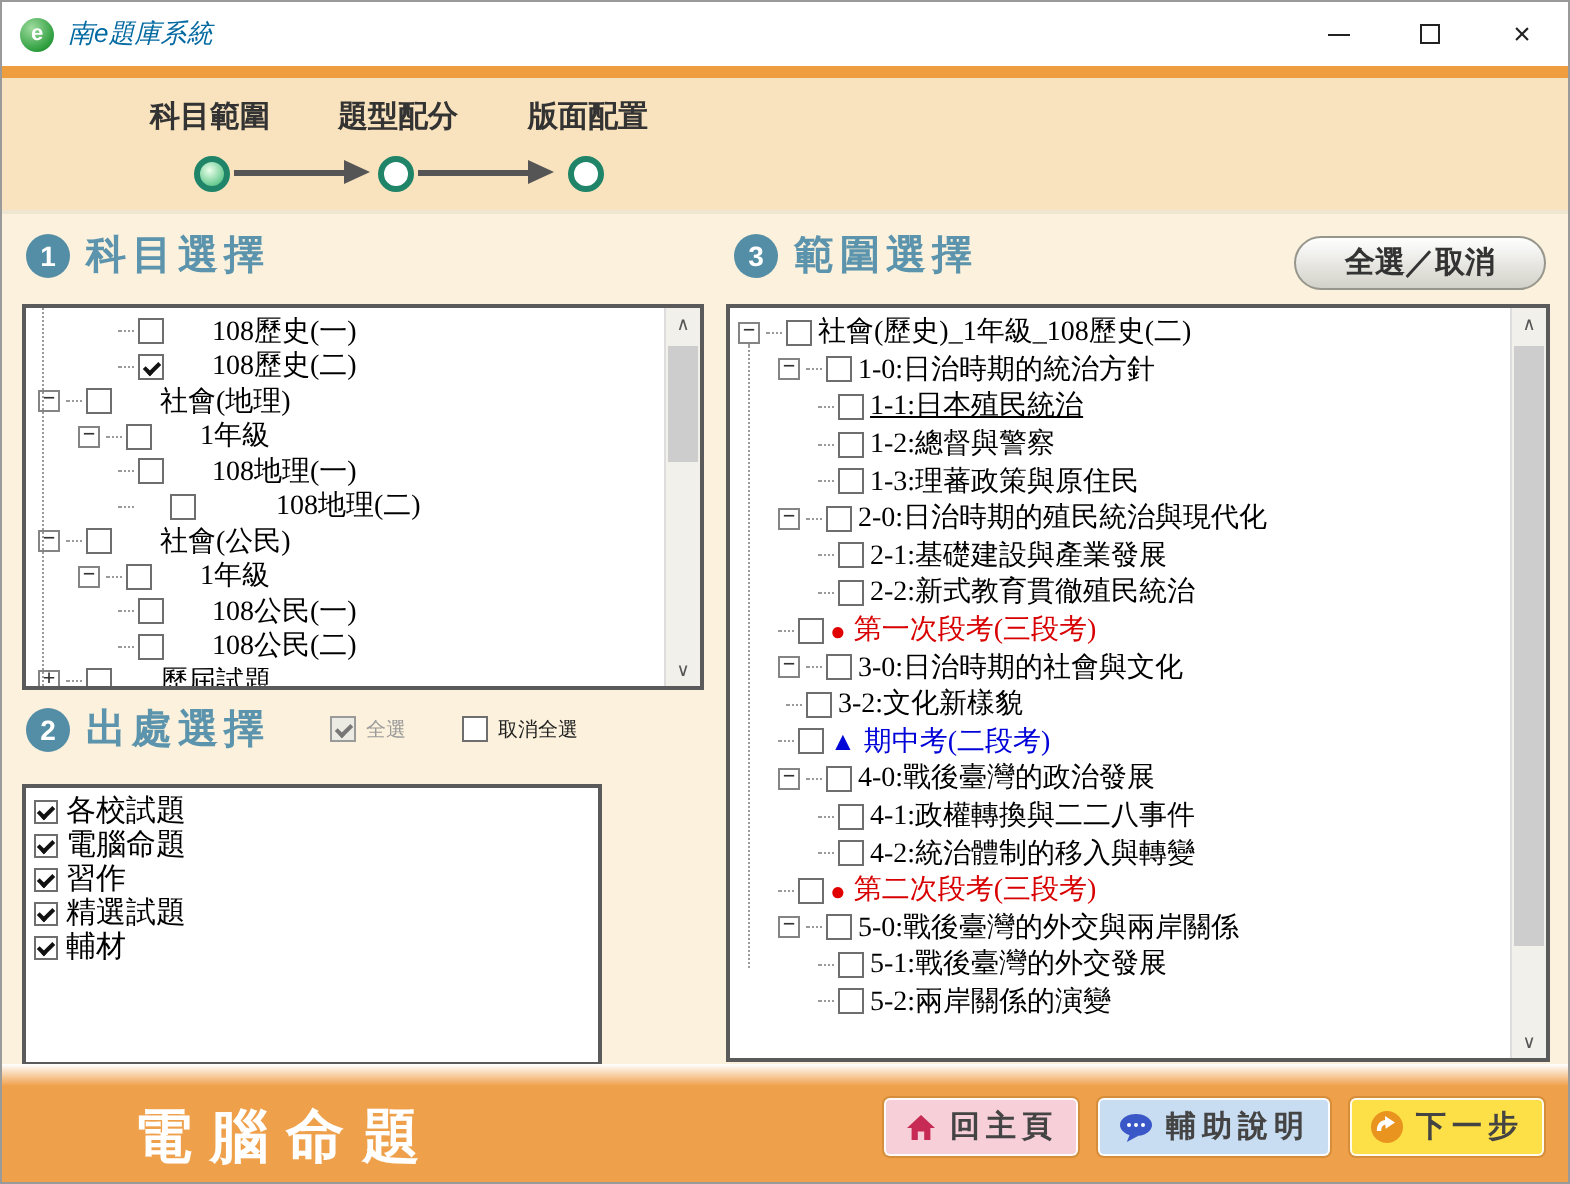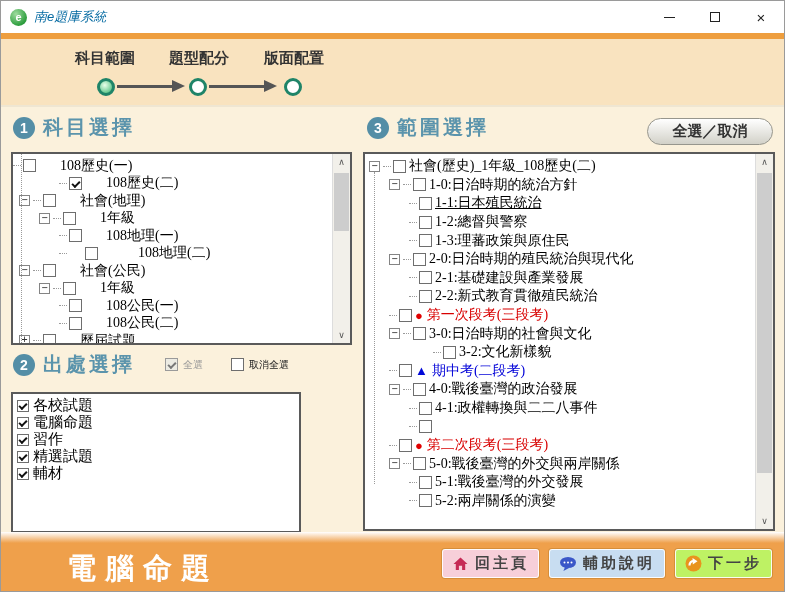--- a/index.html
+++ b/index.html
@@ -91,21 +91,21 @@
   
   #footer-grad{position:absolute;left:0;top:531px;width:100%;height:11px;background:linear-gradient(#ffffff,#EFA04B);}
   #footer{position:absolute;left:0;top:542px;width:100%;height:50px;background:#EFA04B;}
   #brand{position:absolute;left:66px;top:6px;font-size:29px;font-weight:bold;color:#fff;letter-spacing:9px;}
   #footer-buttons{position:absolute;right:12px;top:6px;display:flex;gap:10px;}
   .footer-btn{height:27px;display:flex;align-items:center;justify-content:center;gap:6px;padding:0 9px;
     border-radius:3px;border:1px solid rgba(255,255,255,.9);box-shadow:0 0 0 1px rgba(170,110,30,.35);
     font-size:15px;font-weight:bold;color:#444;letter-spacing:3px;cursor:pointer;}
   .footer-btn.home{background:#F7CFD9;}
   .footer-btn.help{background:#C8DDF1;}
-  .footer-btn.next{background:#bef264;}
+  .footer-btn.next{background:#fde047;}
   .footer-btn svg{flex:none;}
 </style>
 </head>
 <body>
 
 <div id="window">
 
   <div id="titlebar">
     <div class="app-logo">e</div>
     <div class="win-title">南e題庫系統</div>
@@ -135,21 +135,21 @@
   </div>
 
   <div class="panel-head" id="head1">
     <div class="num-circle">1</div>
     <div class="panel-title-text">科目選擇</div>
   </div>
 
   <div class="sunken" id="subject-tree">
     <div class="tree-content" id="subject-tree-content">
       <div class="vline" style="left:8px;top:0;height:100%;"></div>
-    <div class="tree-row" style="">
+    <div class="tree-row" style="padding-left: 46px;">
           <span class="dots"></span>
           <span class="cb"></span>
           <span class="tree-label" style="margin-left: 24px;">108歷史(一)</span>
         </div>
         <div class="tree-row" style="padding-left: 46px;">
           <span class="dots"></span>
           <span class="cb checked"></span>
           <span class="tree-label" style="margin-left: 24px;">108歷史(二)</span>
         </div>
         <div class="tree-row" style="padding-left: 6px;">
@@ -305,21 +305,21 @@
           <span class="cb"></span>
           <span class="marker red-dot">●</span>
           <span class="tree-label" style="margin-left: 3px; color: rgb(216, 0, 0);">第一次段考(三段考)</span>
         </div>
         <div class="tree-row" style="padding-left: 24px;">
           <span class="expander">−</span>
           <span class="dots"></span>
           <span class="cb"></span>
           <span class="tree-label" style="margin-left: 3px;">3-0:日治時期的社會與文化</span>
         </div>
-        <div class="tree-row" style="padding-left: 68px; font-family: Liberation Serif, serif;">
+        <div class="tree-row" style="padding-left: 28px; font-family: Liberation Serif, serif;">
           <span class="dots"></span>
           <span class="cb"></span>
           <span class="tree-label" style="margin-left: 3px;">3-2:文化新樣貌</span>
         </div>
         <div class="tree-row" style="padding-left: 24px;">
           <span class="dots"></span>
           <span class="cb"></span>
           <span class="marker blue-triangle">▲</span>
           <span class="tree-label" style="margin-left: 3px; color: rgb(0, 0, 216);">期中考(二段考)</span>
         </div>
@@ -330,20 +330,21 @@
           <span class="tree-label" style="margin-left: 3px;">4-0:戰後臺灣的政治發展</span>
         </div>
         <div class="tree-row" style="padding-left: 44px;">
           <span class="dots"></span>
           <span class="cb"></span>
           <span class="tree-label" style="margin-left: 3px;">4-1:政權轉換與二二八事件</span>
         </div>
         <div class="tree-row" style="padding-left: 44px;">
           <span class="dots"></span>
           <span class="cb"></span>
+          <span class="tree-label" style="margin-left: 3px;">4-2:統治體制的移入與轉變</span>
         </div>
         <div class="tree-row" style="padding-left: 24px;">
           <span class="dots"></span>
           <span class="cb"></span>
           <span class="marker red-dot">●</span>
           <span class="tree-label" style="margin-left: 3px; color: rgb(216, 0, 0);">第二次段考(三段考)</span>
         </div>
         <div class="tree-row" style="padding-left: 24px;">
           <span class="expander">−</span>
           <span class="dots"></span>

